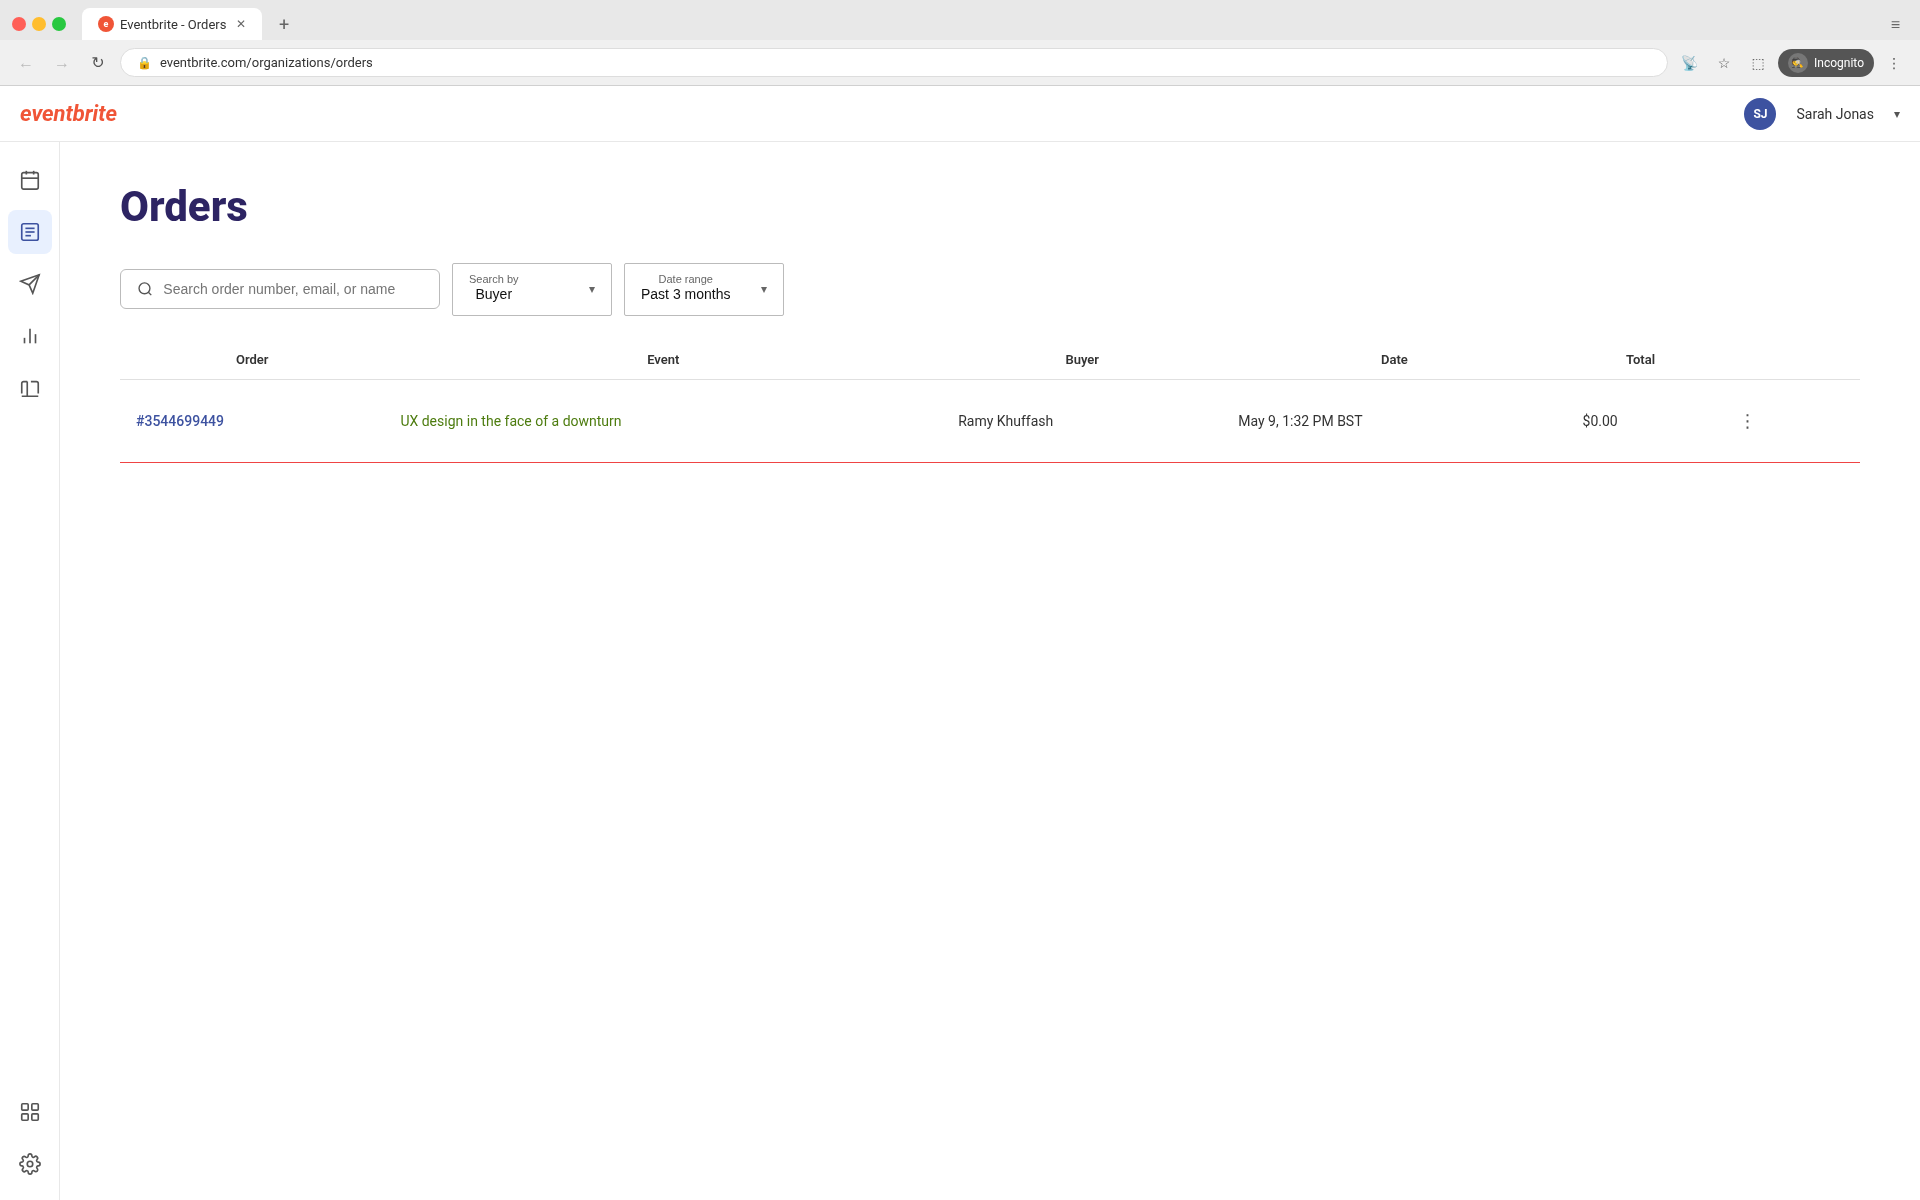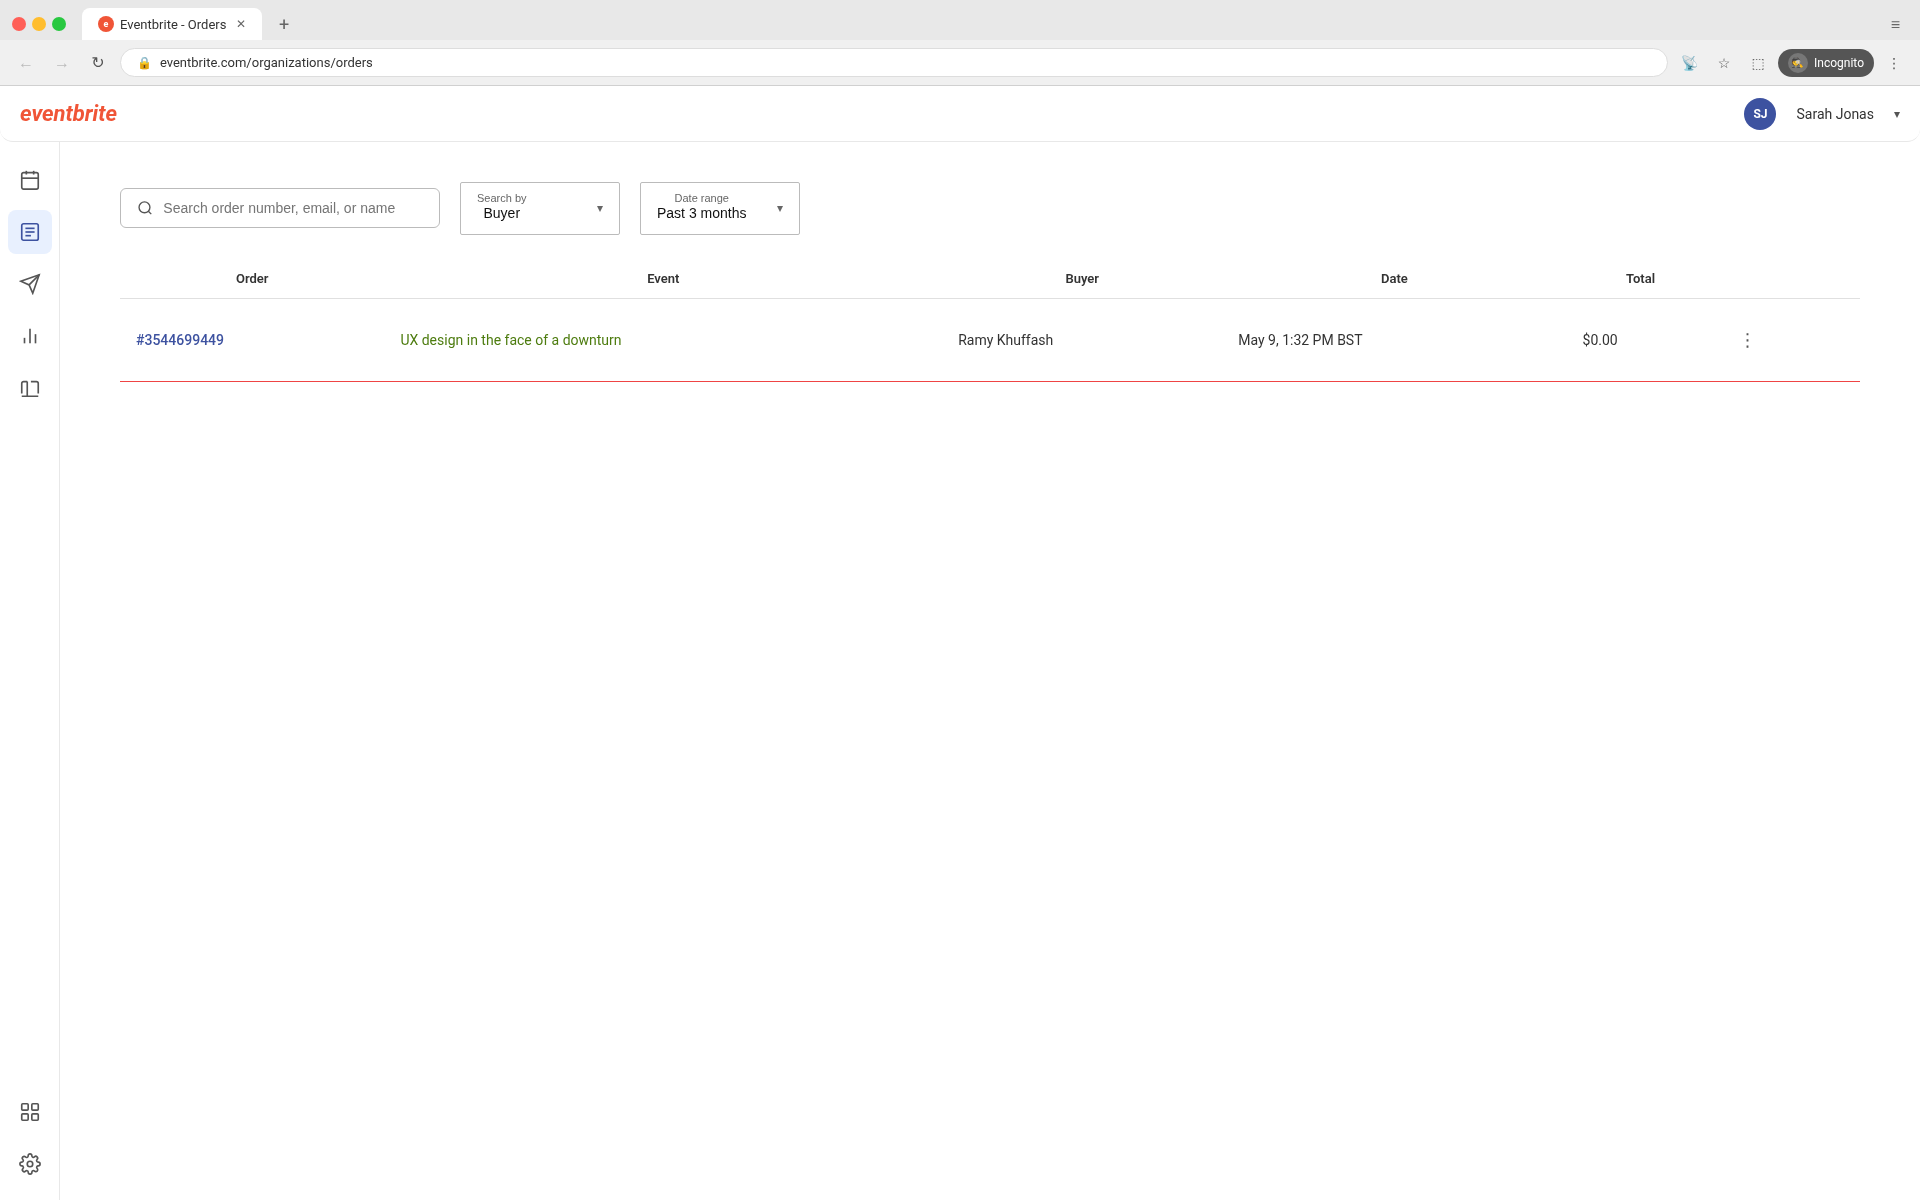--- a/index.html
+++ b/index.html
@@ -35,21 +35,21 @@
     
     .sidebar { width: 60px; background: #fff; border-right: 1px solid #e8e8e8; display: flex; flex-direction: column; align-items: center; padding: 16px 0; gap: 8px; }
     .sidebar-item { width: 44px; height: 44px; display: flex; align-items: center; justify-content: center; border-radius: 8px; cursor: pointer; color: #555; font-size: 20px; }
     .sidebar-item.active { background: #e8f0fe; color: #3d52a0; }
 
     
     .main-content { flex: 1; padding: 40px 60px; overflow-y: auto; background: #fff; }
     .page-title { font-size: 42px; font-weight: 800; color: #2d2463; margin-bottom: 32px; }
 
     
-    .toolbar { display: flex; align-items: center; gap: 20px; margin-bottom: 24px; }
+    .toolbar { display: flex; align-items: center; gap: 12px; margin-bottom: 24px; }
     .search-box { display: flex; align-items: center; gap: 10px; border: 1.5px solid #bbb; border-radius: 6px; padding: 10px 16px; min-width: 320px; background: #fff; }
     .search-box input { border: none; outline: none; font-size: 14px; color: #333; width: 100%; background: transparent; }
     .search-icon { color: #555; font-size: 16px; }
 
     .dropdown-btn { display: flex; align-items: center; gap: 6px; border: 1.5px solid #bbb; border-radius: 2px; padding: 10px 16px; background: #fff; cursor: pointer; font-size: 14px; color: #333; min-width: 160px; }
     .dropdown-btn .label-small { font-size: 11px; color: #666; display: block; line-height: 1; }
     .dropdown-btn .value-text { font-size: 14px; color: #111; font-weight: 500; display: block; line-height: 1.4; }
     .dropdown-btn .chevron { margin-left: auto; color: #666; font-size: 12px; }
 
     
@@ -106,21 +106,21 @@
       <button class="browser-action-btn">⬚</button>
       <div class="incognito-badge">
         <div class="incognito-icon">🕵</div>
         <span>Incognito</span>
       </div>
       <button class="browser-action-btn">⋮</button>
     </div>
   </div>
 </div>
 
-<div style="display:flex; height:56px; border-bottom:1px solid #e8e8e8; background:#fff; padding:0 20px;border-radius:13px;">
+<div style="display:flex; height:56px; border-bottom:1px solid #e8e8e8; background:#fff; padding:0 20px;">
   <div class="top-nav-inner">
     <span class="eb-logo">eventbrite</span>
     <div class="user-info">
       <div class="user-avatar">SJ</div>
       <span class="user-name">Sarah Jonas</span>
       <span class="user-chevron">▾</span>
     </div>
   </div>
 </div>
 
@@ -176,20 +176,21 @@
             <path d="M19.4 15a1.65 1.65 0 00.33 1.82l.06.06a2 2 0 010 2.83 2 2 0 01-2.83 0l-.06-.06a1.65 1.65 0 00-1.82-.33 1.65 1.65 0 00-1 1.51V21a2 2 0 01-4 0v-.09A1.65 1.65 0 009 19.4a1.65 1.65 0 00-1.82.33l-.06.06a2 2 0 01-2.83-2.83l.06-.06A1.65 1.65 0 004.68 15a1.65 1.65 0 00-1.51-1H3a2 2 0 010-4h.09A1.65 1.65 0 004.6 9a1.65 1.65 0 00-.33-1.82l-.06-.06a2 2 0 012.83-2.83l.06.06A1.65 1.65 0 009 4.68a1.65 1.65 0 001-1.51V3a2 2 0 014 0v.09a1.65 1.65 0 001 1.51 1.65 1.65 0 001.82-.33l.06-.06a2 2 0 012.83 2.83l-.06.06A1.65 1.65 0 0019.4 9a1.65 1.65 0 001.51 1H21a2 2 0 010 4h-.09a1.65 1.65 0 00-1.51 1z"></path>
           </svg>
       </div>
       <div class="sidebar-item" title="Help">
         
       </div>
     </div>
   </div>
 
   <div class="main-content">
+    <h1 class="page-title">Orders</h1>
 
     <div class="toolbar">
       <div class="search-box">
         <svg class="search-icon" width="18" height="18" viewBox="0 0 24 24" fill="none" stroke="#555" stroke-width="2">
             <circle cx="11" cy="11" r="8"></circle>
             <line x1="21" y1="21" x2="16.65" y2="16.65"></line>
           </svg>
         <input type="text" placeholder="Search order number, email, or name" style="">
       </div>
       <button class="dropdown-btn">

